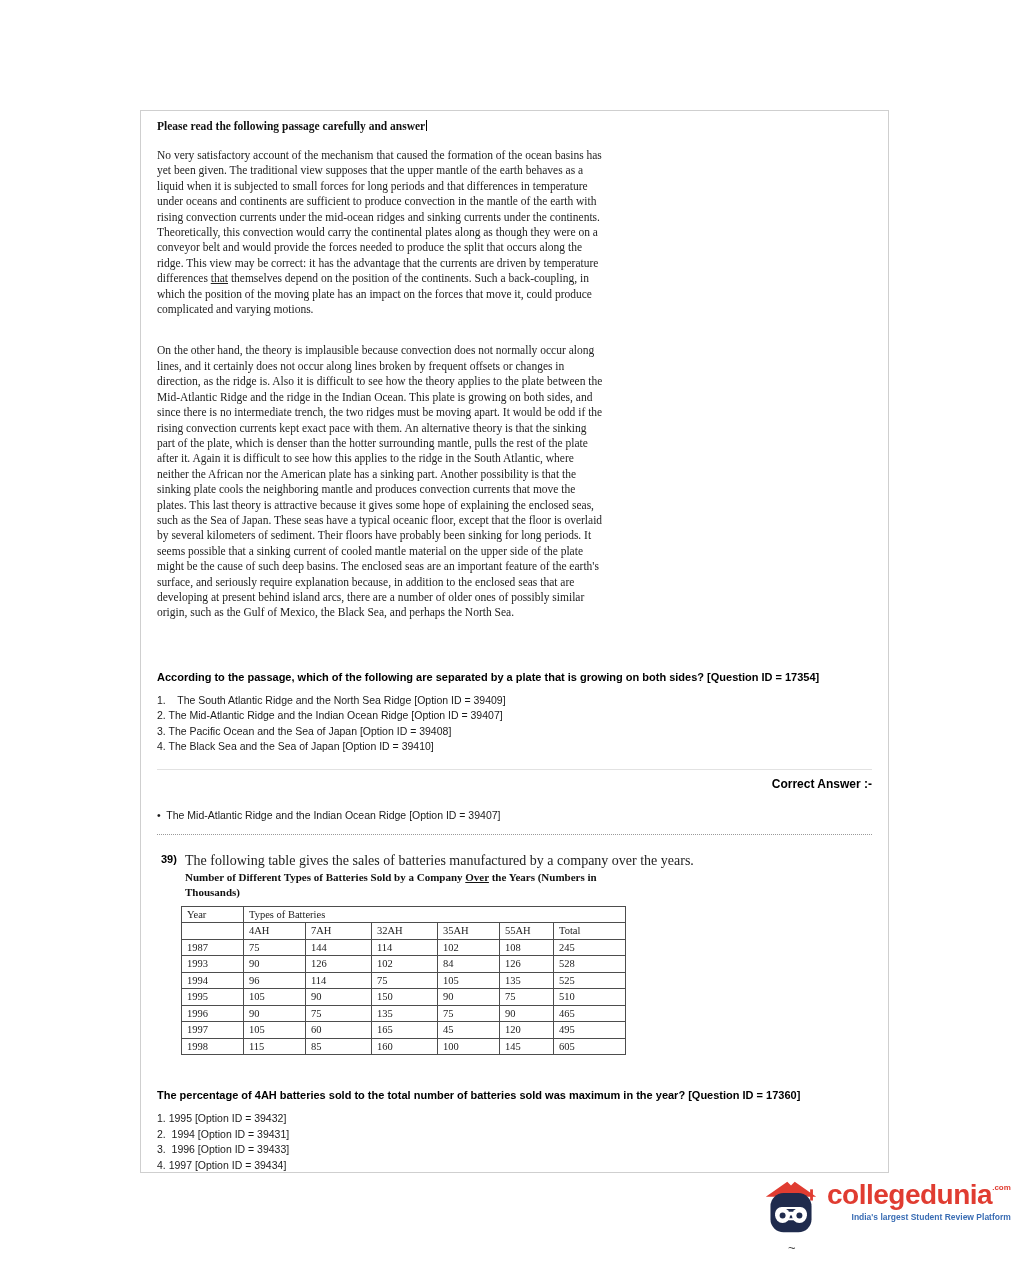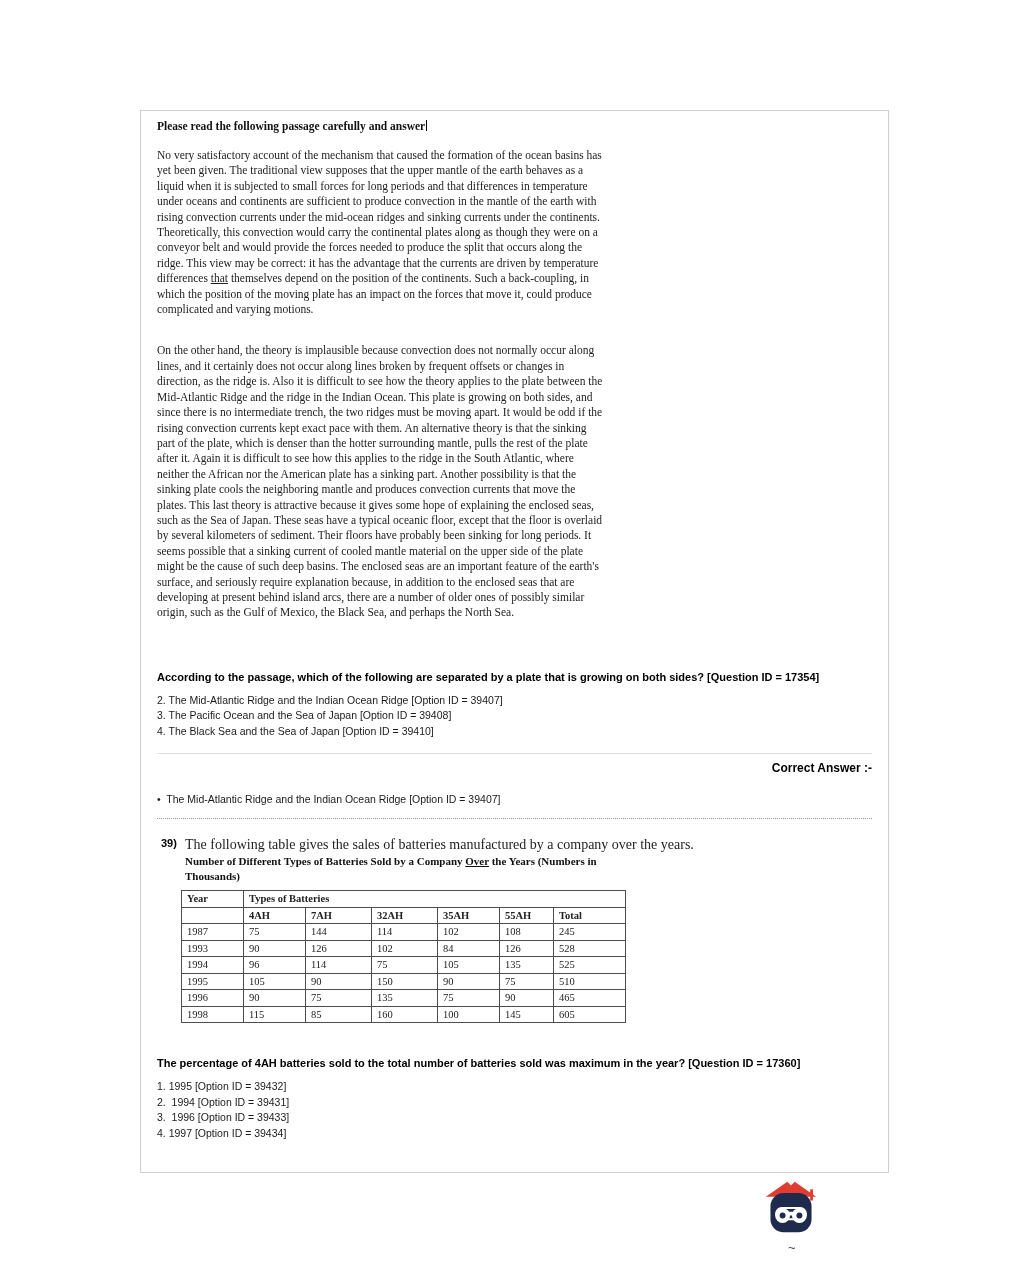--- a/index.html
+++ b/index.html
@@ -25,21 +25,21 @@
   .answer-text { margin-top:18px; font-family:"Liberation Sans", sans-serif; font-size:10.5px; color:#1a1a1a; white-space:pre-wrap; }
   .dotted-divider { margin-top:13px; border-top:1px dotted #9a9a9a; height:0; }
   .q39 { position:relative; margin-top:18px; padding-left:28px; }
   .qnum { position:absolute; left:4px; top:0; font-family:"Liberation Sans", sans-serif; font-weight:bold; font-size:11px; color:#000; }
   .q39-intro { font-size:14px; color:#222; }
   .q39-title { margin-top:1px; width:455px; font-weight:bold; font-size:11px; line-height:15px; color:#111; }
   .battery-table { margin-top:6px; margin-left:-4px; border-collapse:collapse; font-size:10.5px; color:#222; }
   .battery-table th, .battery-table td {
     border:1px solid #4d4d4d; text-align:left; padding:1px 5px; line-height:13.5px; font-weight:normal;
   }
-  .battery-table th { font-weight:bold;margin-top:31px; }
+  .battery-table th { font-weight:normal;margin-top:31px; }
   .battery-table .c-year { width:62px; }
   .battery-table .c0 { width:62px; } .battery-table .c1 { width:66px; }
   .battery-table .c2 { width:66px; } .battery-table .c3 { width:62px; }
   .battery-table .c4 { width:54px; } .battery-table .c5 { width:72px; }
   .logo { position:absolute; left:763px; top:1180px; display:flex; align-items:flex-start; }
   .logo-text { margin-left:8px; }
   .brand-line { display:flex; align-items:flex-start; }
   .brand { font-family:"Liberation Sans", sans-serif; font-weight:bold; font-size:28px; line-height:30px; color:#e03c31; letter-spacing:-0.5px; }
   .tld { font-family:"Liberation Sans", sans-serif; font-size:8px; font-weight:bold; color:#e03c31; margin-top:3px; }
   .tagline { margin-top:2px; text-align:right; font-family:"Liberation Sans", sans-serif; font-size:8.5px; font-weight:bold; color:#3a6db4; }
@@ -53,20 +53,21 @@
 
     <p class="instruction"><span>Please read the following passage carefully and answer</span><span class="text-cursor"></span></p>
 
     <p class="passage p1"><span>No very satisfactory account of the mechanism that caused the formation of the ocean basins has yet been given. The traditional view supposes that the upper mantle of the earth behaves as a liquid when it is subjected to small forces for long periods and that differences in temperature under oceans and continents are sufficient to produce convection in the mantle of the earth with rising convection currents under the mid-ocean ridges and sinking currents under the continents. Theoretically, this convection would carry the continental plates along as though they were on a conveyor belt and would provide the forces needed to produce the split that occurs along the ridge. This view may be correct: it has the advantage that the currents are driven by temperature differences </span><span class="u">that</span><span> themselves depend on the position of the continents. Such a back-coupling, in which the position of the moving plate has an impact on the forces that move it, could produce complicated and varying motions.</span></p>
 
     <p class="passage p2">On the other hand, the theory is implausible because convection does not normally occur along lines, and it certainly does not occur along lines broken by frequent offsets or changes in direction, as the ridge is. Also it is difficult to see how the theory applies to the plate between the Mid-Atlantic Ridge and the ridge in the Indian Ocean. This plate is growing on both sides, and since there is no intermediate trench, the two ridges must be moving apart. It would be odd if the rising convection currents kept exact pace with them. An alternative theory is that the sinking part of the plate, which is denser than the hotter surrounding mantle, pulls the rest of the plate after it. Again it is difficult to see how this applies to the ridge in the South Atlantic, where neither the African nor the American plate has a sinking part. Another possibility is that the sinking plate cools the neighboring mantle and produces convection currents that move the plates. This last theory is attractive because it gives some hope of explaining the enclosed seas, such as the Sea of Japan. These seas have a typical oceanic floor, except that the floor is overlaid by several kilometers of sediment. Their floors have probably been sinking for long periods. It seems possible that a sinking current of cooled mantle material on the upper side of the plate might be the cause of such deep basins. The enclosed seas are an important feature of the earth's surface, and seriously require explanation because, in addition to the enclosed seas that are developing at present behind island arcs, there are a number of older ones of possibly similar origin, such as the Gulf of Mexico, the Black Sea, and perhaps the North Sea.</p>
 
     <p class="question q1">According to the passage, which of the following are separated by a plate that is growing on both sides? [Question ID = 17354]</p>
 
     <div class="options">
+      <div class="option">1.    The South Atlantic Ridge and the North Sea Ridge [Option ID = 39409]</div>
       <div class="option">2. The Mid-Atlantic Ridge and the Indian Ocean Ridge [Option ID = 39407]</div>
       <div class="option">3. The Pacific Ocean and the Sea of Japan [Option ID = 39408]</div>
       <div class="option">4. The Black Sea and the Sea of Japan [Option ID = 39410]</div>
     </div>
 
     <div class="answer-section">
       <p class="answer-heading">Correct Answer :-</p>
       <p class="answer-text">•  The Mid-Atlantic Ridge and the Indian Ocean Ridge [Option ID = 39407]</p>
     </div>
 
@@ -130,20 +131,29 @@
             <td>510</td>
           </tr>
           <tr>
             <td>1996</td>
             <td>90</td>
             <td>75</td>
             <td>135</td>
             <td>75</td>
             <td>90</td>
             <td>465</td>
+          </tr>
+          <tr>
+            <td>1997</td>
+            <td>105</td>
+            <td>60</td>
+            <td>165</td>
+            <td>45</td>
+            <td>120</td>
+            <td>495</td>
           </tr>
           <tr>
             <td>1998</td>
             <td>115</td>
             <td>85</td>
             <td>160</td>
             <td>100</td>
             <td>145</td>
             <td>605</td>
           </tr>
@@ -168,16 +178,23 @@
       <polygon points="3,18 57,18 34,2 30,6 26,2" fill="#e03c31"></polygon>
       <rect x="8" y="14" width="44" height="42" rx="14" fill="#1f2b4d"></rect>
       <rect x="14" y="30" width="32" height="12" rx="6" fill="#1f2b4d" stroke="#ffffff" stroke-width="2"></rect>
       <circle cx="21" cy="38" r="8" fill="#ffffff"></circle>
       <circle cx="39" cy="38" r="8" fill="#ffffff"></circle>
       <circle cx="21" cy="38" r="3.2" fill="#1f2b4d"></circle>
       <circle cx="39" cy="38" r="3.2" fill="#1f2b4d"></circle>
       <rect x="27" y="34" width="6" height="4" fill="#ffffff"></rect>
       <line x1="52" y1="10" x2="52" y2="22" stroke="#e03c31" stroke-width="3"></line>
     </svg>
+    <div class="logo-text">
+      <div class="brand-line">
+        <span class="brand">collegedunia</span>
+        <span class="tld">.com</span>
+      </div>
+      <div class="tagline">India's largest Student Review Platform</div>
+    </div>
   </div>
 
   <div class="squiggle">~</div>
 </div>
 
 </body></html>

